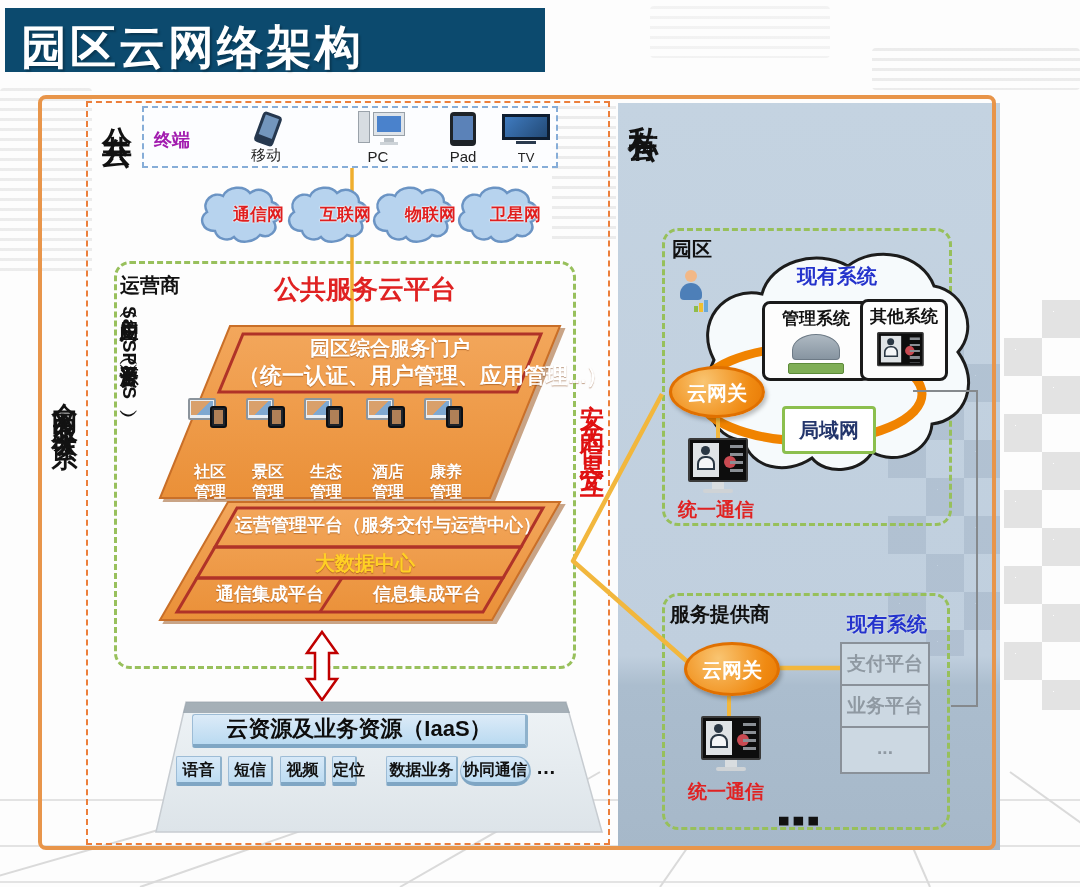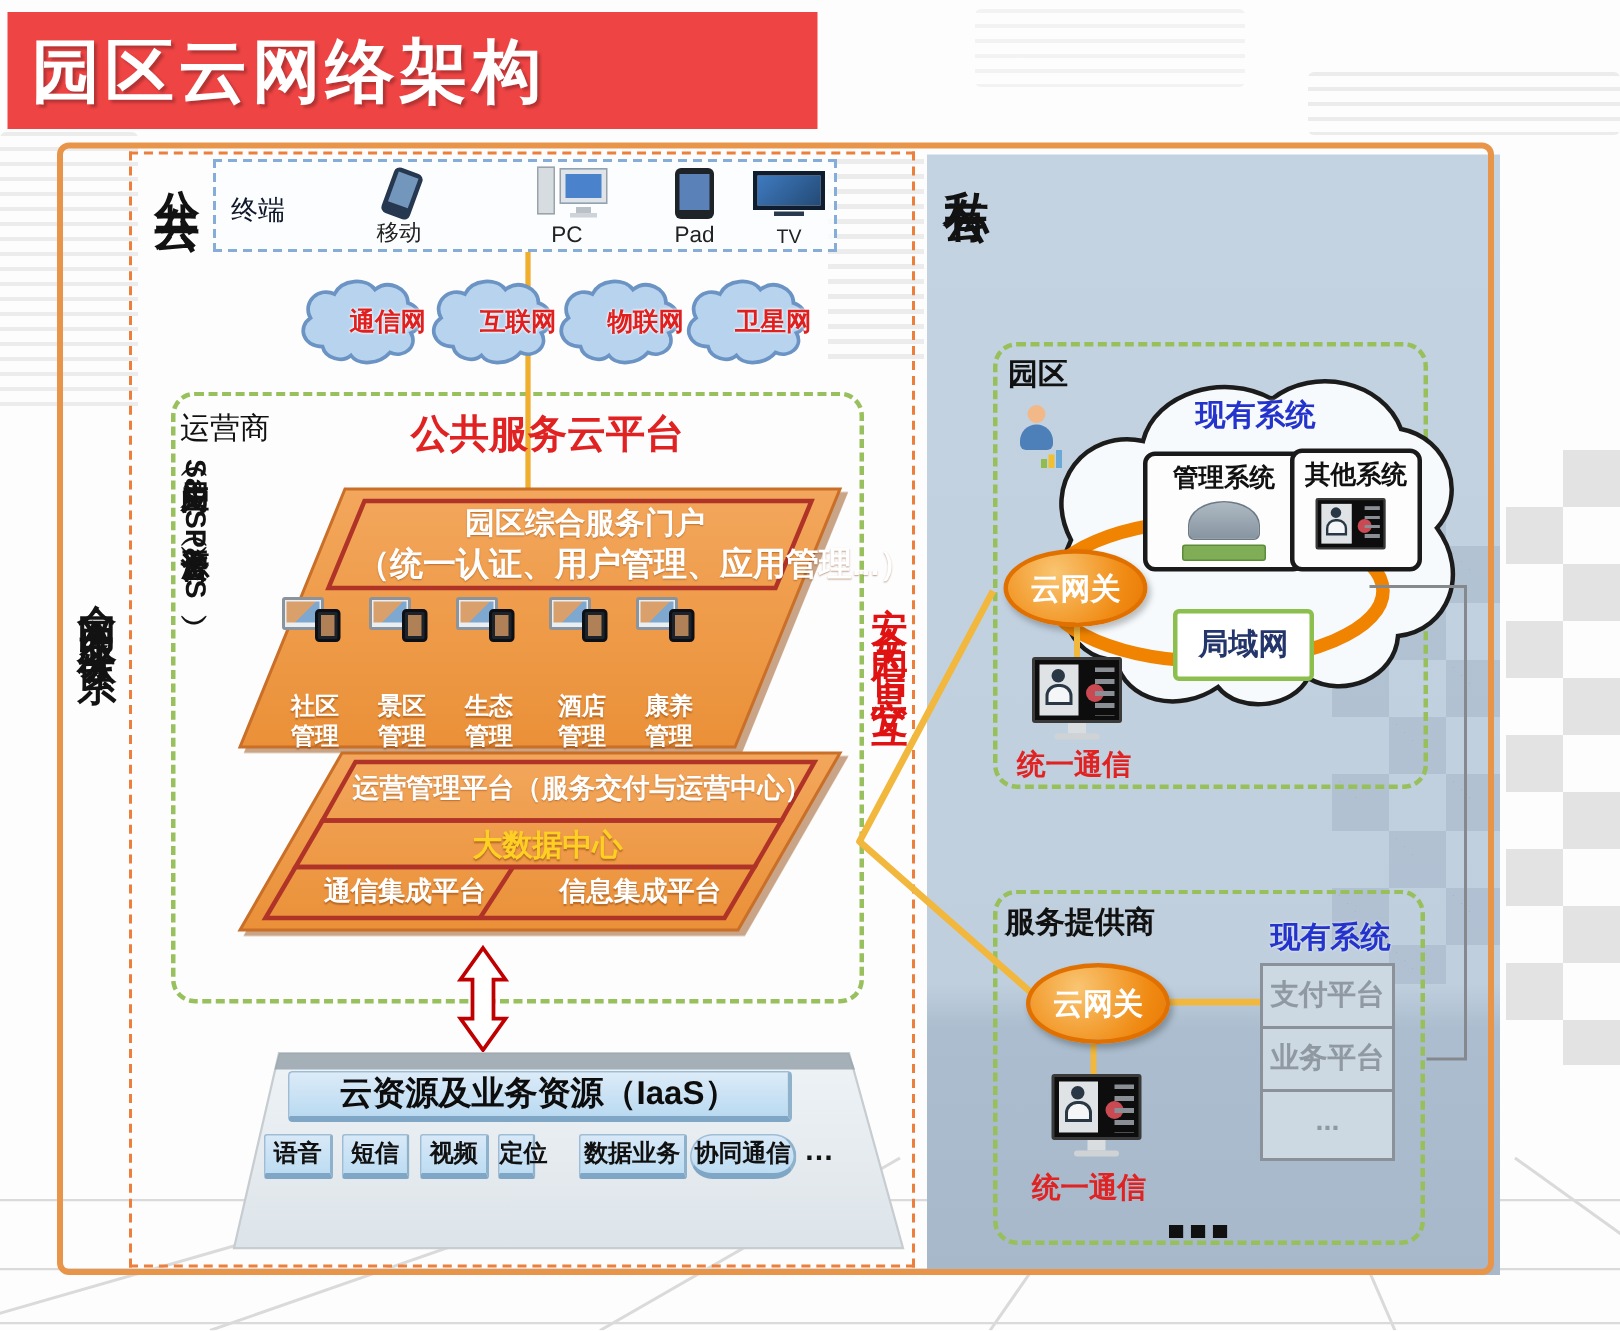--- a/index.html
+++ b/index.html
@@ -14,36 +14,36 @@
     background:repeating-linear-gradient(to bottom, rgba(205,205,205,.55) 0 3px, transparent 3px 10px);}
   .checker{position:absolute;z-index:0;
     background-image:linear-gradient(45deg,#e3e3e3 25%,transparent 25%,transparent 75%,#e3e3e3 75%),
                      linear-gradient(45deg,#e3e3e3 25%,transparent 25%,transparent 75%,#e3e3e3 75%);
     background-position:0 0,38px 38px;background-size:76px 76px;}
   .checker.dark{background-image:linear-gradient(45deg,rgba(80,100,130,.18) 25%,transparent 25%,transparent 75%,rgba(80,100,130,.18) 75%),
                      linear-gradient(45deg,rgba(80,100,130,.18) 25%,transparent 25%,transparent 75%,rgba(80,100,130,.18) 75%);}
   #floor-svg{position:absolute;left:0;top:0;z-index:0;}
 
   
-  #banner{left:5px;top:8px;width:540px;height:78px;background:#ef4444;z-index:6;}
+  #banner{left:5px;top:8px;width:540px;height:64px;background:#0c4a6e;z-index:6;}
   #banner .t{color:#fff;font-size:46px;font-weight:bold;line-height:78px;padding-left:16px;
              letter-spacing:3px;text-shadow:2px 2px 2px rgba(0,0,0,.25);white-space:nowrap;}
 
   
   #outer-frame{left:38px;top:95px;width:958px;height:755px;border:4px solid #e8954a;border-radius:8px;z-index:2;}
   #private-panel{left:618px;top:103px;width:382px;height:747px;z-index:1;
      background:linear-gradient(to bottom,#c4d3e1 0%,#c0cfde 74%,#aebfd0 78%,#a8bac c 100%);
      background:linear-gradient(to bottom,#c4d3e1 0%,#c0cfde 74%,#abbdce 78%,#a6b8c9 100%);}
   #public-dashed{left:86px;top:101px;width:524px;height:744px;border:2px dashed #ec7f3b;z-index:2;}
   .vtext{writing-mode:vertical-rl;text-orientation:mixed;font-weight:bold;color:#121212;z-index:4;}
 
   
   #terminal{left:142px;top:106px;width:416px;height:62px;border:2px dashed #86add8;
             background:rgba(252,253,255,.85);z-index:4;}
-  #terminal .lbl{position:absolute;left:10px;top:20px;font-size:18px;font-weight:normal;color:#0f172a;}
+  #terminal .lbl{position:absolute;left:10px;top:20px;font-size:18px;font-weight:bold;color:#a21caf;}
   .dev-label{position:absolute;font-size:15px;color:#222;text-align:center;width:44px;}
   .dev-phone{position:absolute;width:20px;height:32px;background:#26384f;border-radius:4px;transform:rotate(20deg);}
   .dev-phone i{position:absolute;left:3px;top:3px;width:14px;height:21px;background:#7396bd;display:block;}
   .dev-pc{position:absolute;width:46px;height:36px;}
   .dev-pc .tw{position:absolute;left:0;top:0;width:12px;height:32px;background:#d7dce1;border:1px solid #9aa2aa;}
   .dev-pc .mn{position:absolute;left:16px;top:2px;width:30px;height:22px;background:#4a82cc;border:3px solid #dfe4e9;box-shadow:0 0 0 1px #98a0a8;}
   .dev-pc .st{position:absolute;left:26px;top:27px;width:10px;height:4px;background:#b9c0c6;}
   .dev-pc .bs{position:absolute;left:22px;top:31px;width:18px;height:3px;background:#cdd3d8;}
   .dev-pad{position:absolute;width:26px;height:34px;background:#1e2328;border-radius:4px;}
   .dev-pad i{position:absolute;left:3px;top:4px;width:20px;height:24px;background:#5b82b8;display:block;}
@@ -51,21 +51,21 @@
   .dev-tv .sc{position:absolute;left:0;top:0;width:48px;height:26px;background:linear-gradient(135deg,#3f7bc0,#234a76);border:3px solid #0e1d30;}
   .dev-tv .st{position:absolute;left:14px;top:27px;width:20px;height:3px;background:#2a3a4e;}
 
   
   .netcloud{position:absolute;width:92px;height:64px;z-index:4;}
   .netcloud .cl-lbl{position:absolute;left:0;top:22px;width:100%;text-align:right;
       font-size:17px;font-weight:bold;color:#e01f1f;text-shadow:0 0 2px #fff,0 0 2px #fff;}
 
   
   #operator-box{left:114px;top:261px;width:462px;height:408px;border:3px dashed #98c05c;border-radius:16px;z-index:2;}
-  #operator-lbl{left:120px;top:272px;font-size:20px;font-weight:normal;color:#111;z-index:4;}
+  #operator-lbl{left:120px;top:272px;font-size:20px;font-weight:bold;color:#111;z-index:4;}
   #pubplat-title{left:250px;top:272px;width:230px;text-align:center;font-size:26px;font-weight:bold;color:#e02222;z-index:4;white-space:nowrap;}
   #layer-axis{left:116px;top:306px;height:372px;font-size:19px;z-index:4;}
 
   
   .wtext{color:#fff;font-weight:bold;text-align:center;text-shadow:0 1px 1px rgba(120,50,0,.45);z-index:4;}
   #portal-title{left:260px;top:335px;width:260px;font-size:20px;}
   #portal-sub{left:238px;top:361px;width:314px;font-size:22px;white-space:nowrap;}
   .app{position:absolute;top:398px;width:46px;z-index:4;}
   .app .app-lbl{margin-top:32px;width:44px;text-align:center;color:#fff;font-weight:bold;font-size:16px;line-height:20px;text-shadow:0 1px 1px rgba(120,50,0,.45);}
   .app-icon{position:relative;width:44px;height:32px;}

